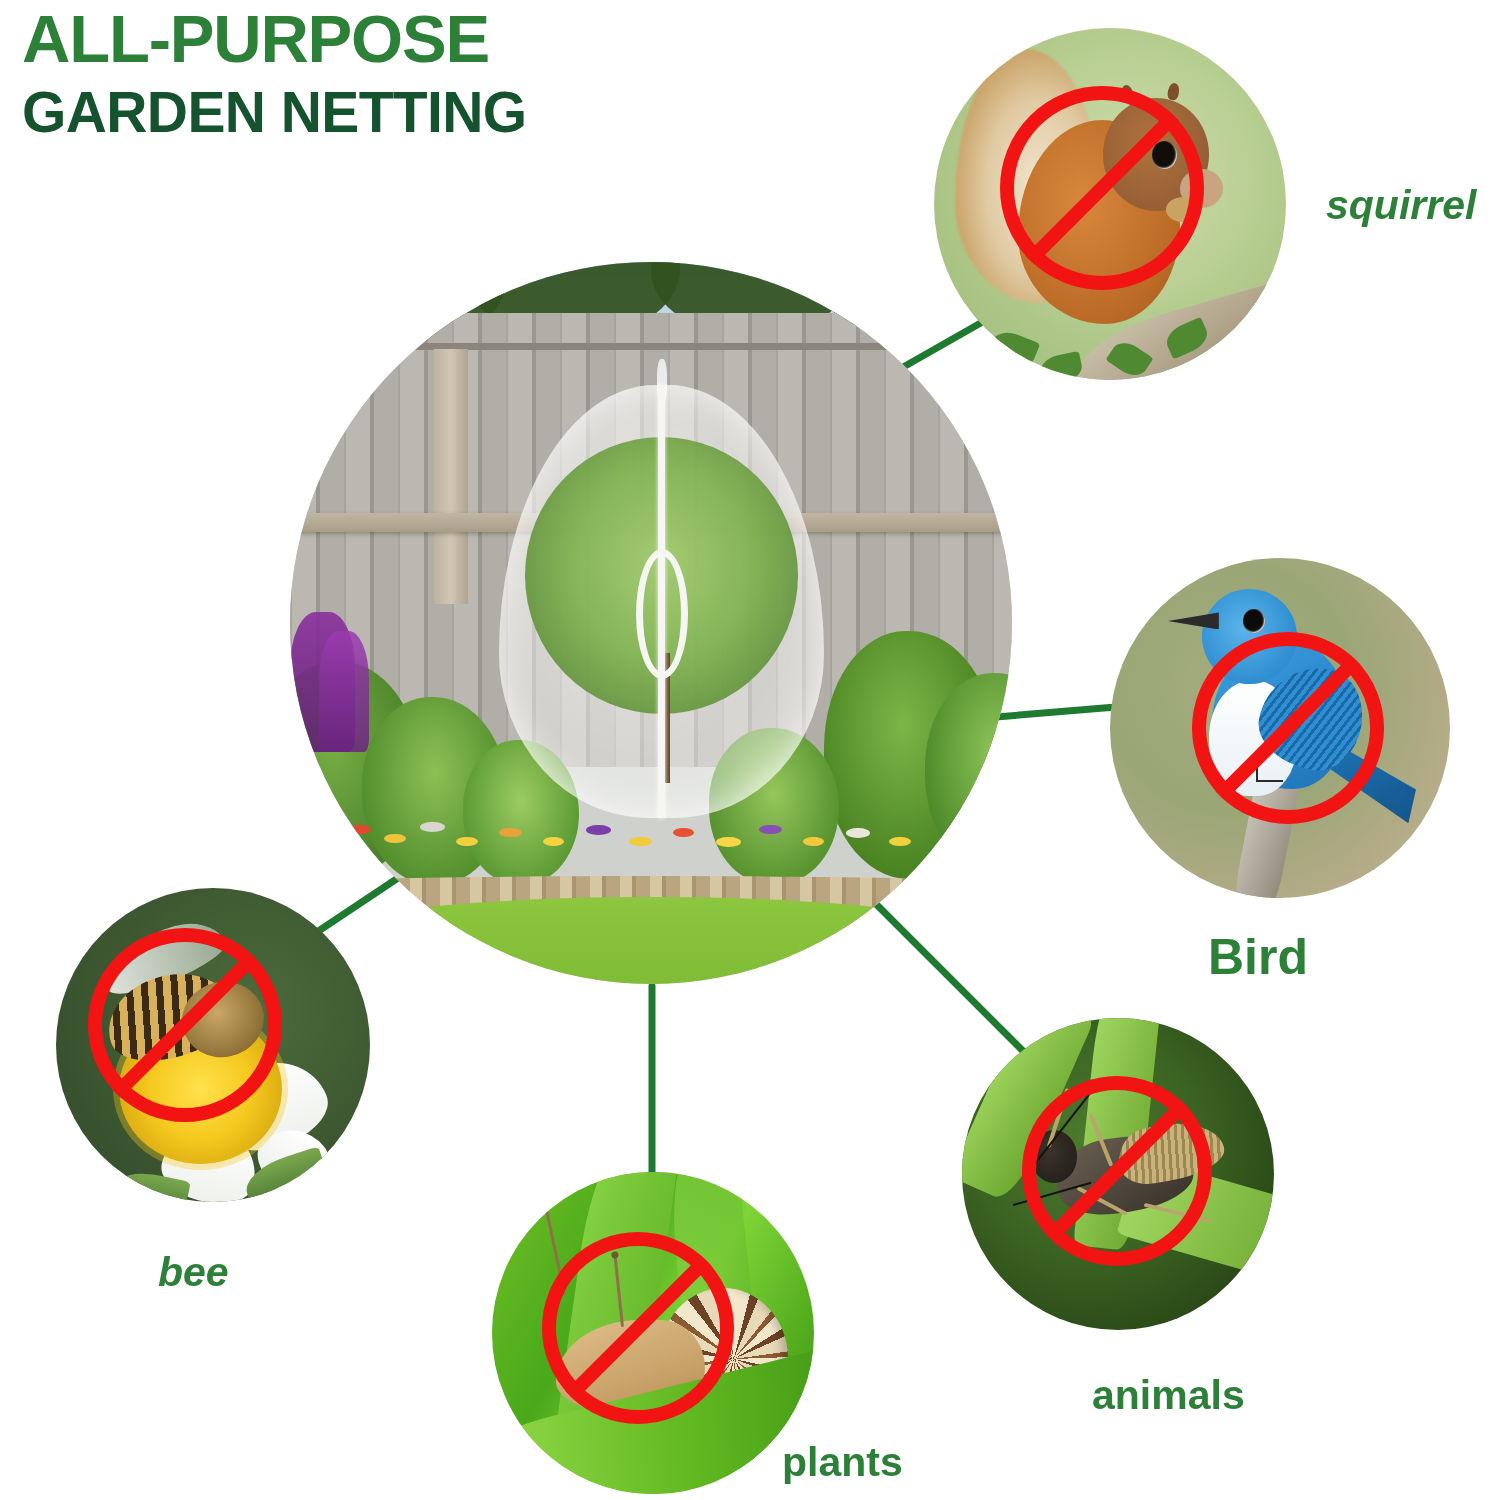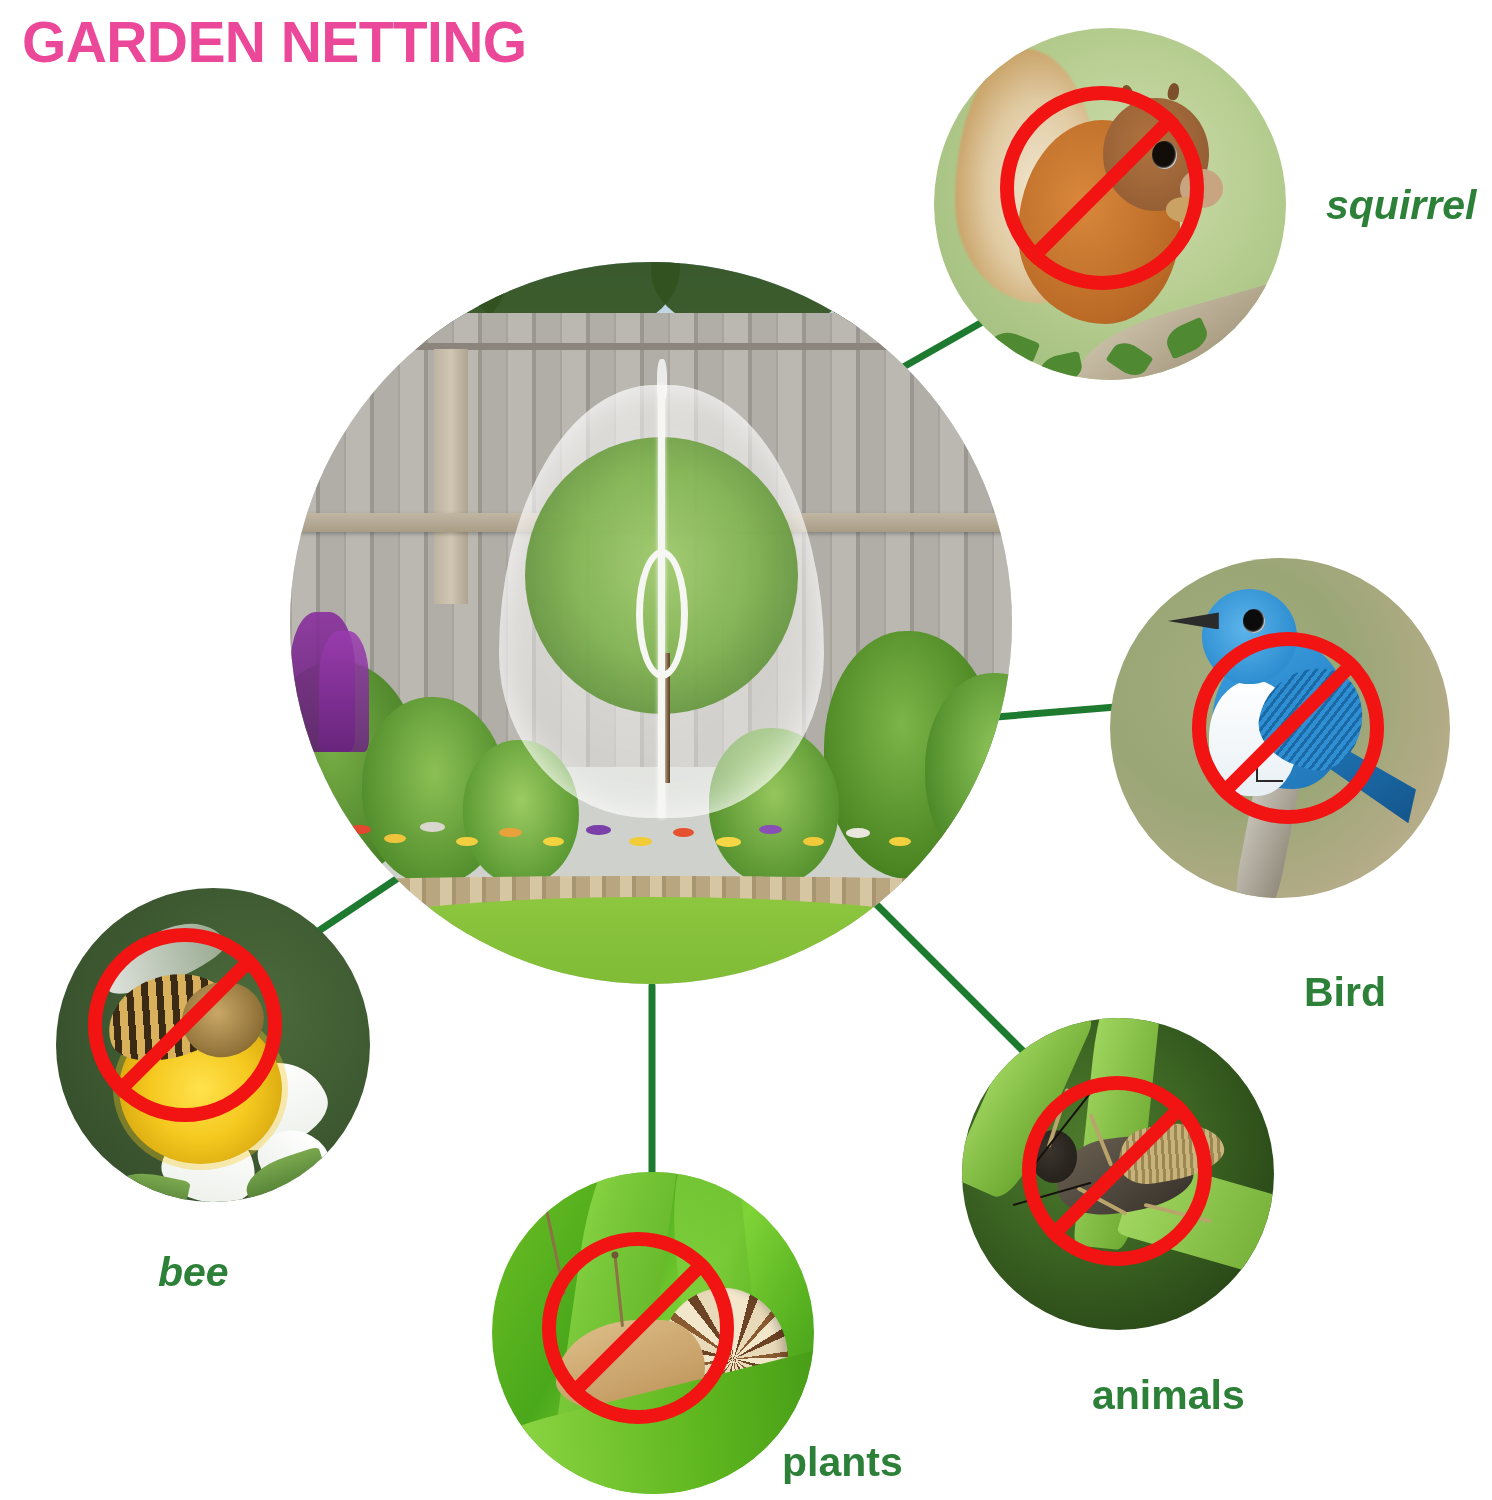--- a/index.html
+++ b/index.html
@@ -12,21 +12,21 @@
   }
   #stage { position: relative; width: 1492px; height: 1500px; background:#fff; }
 
   
   .hdr { position: absolute; left: 22px; top: 4px; width: 660px; }
   .hdr-l1 {
     font-size: 67px; font-weight: 800; color: #2c8038;
     letter-spacing: -1.2px; line-height: 1.04; white-space: nowrap;
   }
   .hdr-l2 {
-    font-size: 57px; font-weight: 800; color: #ec4899;
+    font-size: 57px; font-weight: 800; color: #14532d;
     letter-spacing: -0.6px; line-height: 1.06; margin-top: 8px; white-space: nowrap;
   }
   .hdr-sub {
     font-size: 29px; font-weight: 400; color: #2b2b2b;
     line-height: 1.35; margin-top: 22px; max-width: 600px;
   }
 
   
   #links { position: absolute; left:0; top:0; width: 1492px; height: 1500px; }
 
@@ -245,20 +245,21 @@
     transform: rotate(-10deg); }
   .in-leg { position:absolute; background:#b9a46c; border-radius:3px; }
   .in-ant { position:absolute; width:2px; background:#15120d; transform-origin: bottom; }
 </style>
 </head>
 <body>
 
 <div id="stage">
 
   <div class="hdr">
+    <div class="hdr-l1">ALL-PURPOSE</div>
     <div class="hdr-l2">GARDEN NETTING</div>
   </div>
 
   <svg id="links" viewBox="0 0 1492 1500" preserveAspectRatio="none">
     <g stroke="#1e7a2f" stroke-width="7" fill="none" stroke-linecap="round">
       <line x1="884" y1="378" x2="1000" y2="312"></line>
       <line x1="984" y1="718" x2="1128" y2="706"></line>
       <line x1="872" y1="900" x2="1030" y2="1058"></line>
       <line x1="652" y1="986" x2="652" y2="1190"></line>
       <line x1="398" y1="878" x2="302" y2="942"></line>
@@ -354,21 +355,21 @@
       <div class="bd-body"></div>
       <div class="bd-breast"></div>
       <div class="bd-wing"></div>
       <div class="bd-head"></div>
       <div class="bd-beak"></div>
       <div class="bd-eye"></div>
       <div class="bd-foot"></div>
     </div>
     <div class="ban" style="left:82px; top:74px; width:192px; height:192px;"></div>
   </div>
-  <div class="lbl" style="left:1304px; top:932px; font-size:41px;margin-top:40px;">Bird</div>
+  <div class="lbl" style="left:1208px; top:932px; font-size:50px;">Bird</div>
 
   <div class="node" style="left:962px; top:1018px; width:312px; height:312px;">
     <div class="bubble" style="left:0; top:0; width:312px; height:312px;">
       <div class="in-bg"></div>
       <div class="in-blade" style="left:8%;  top:-6%;  width:22%; height:64%; transform:rotate(24deg);"></div>
       <div class="in-blade" style="left:40%; top:-12%; width:20%; height:86%; transform:rotate(6deg);"></div>
       <div class="in-blade" style="left:52%; top:52%;  width:60%; height:26%; transform:rotate(16deg);"></div>
       <div class="in-body"></div>
       <div class="in-wing"></div>
       <div class="in-head"></div>

